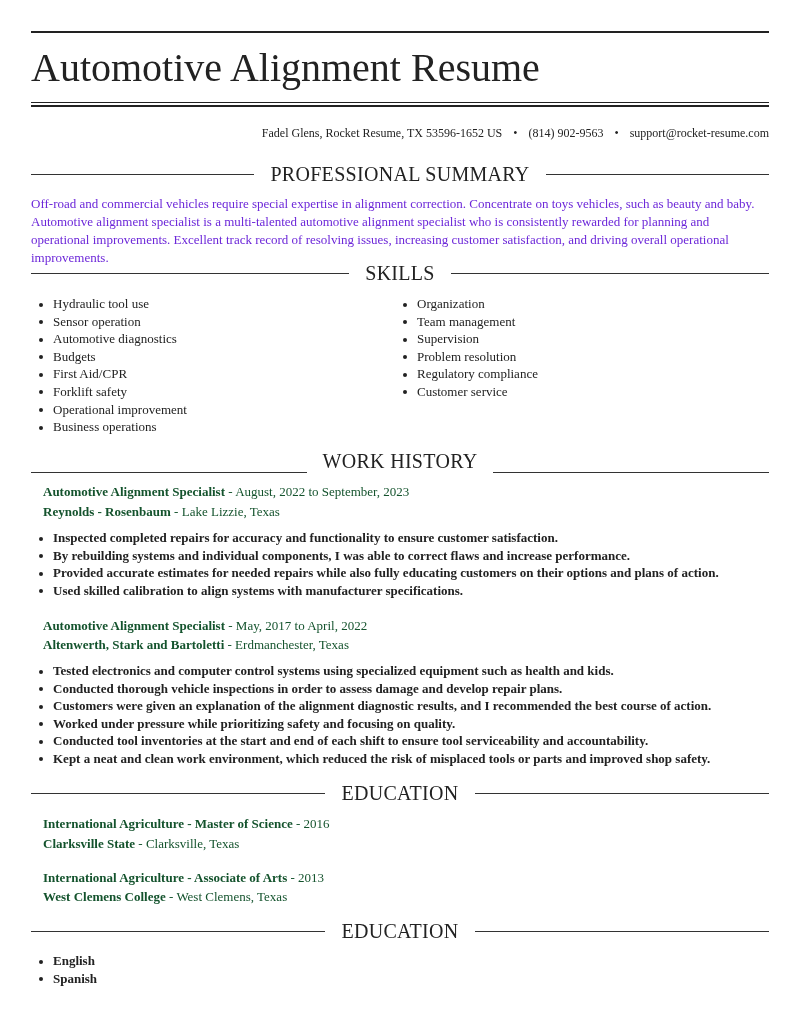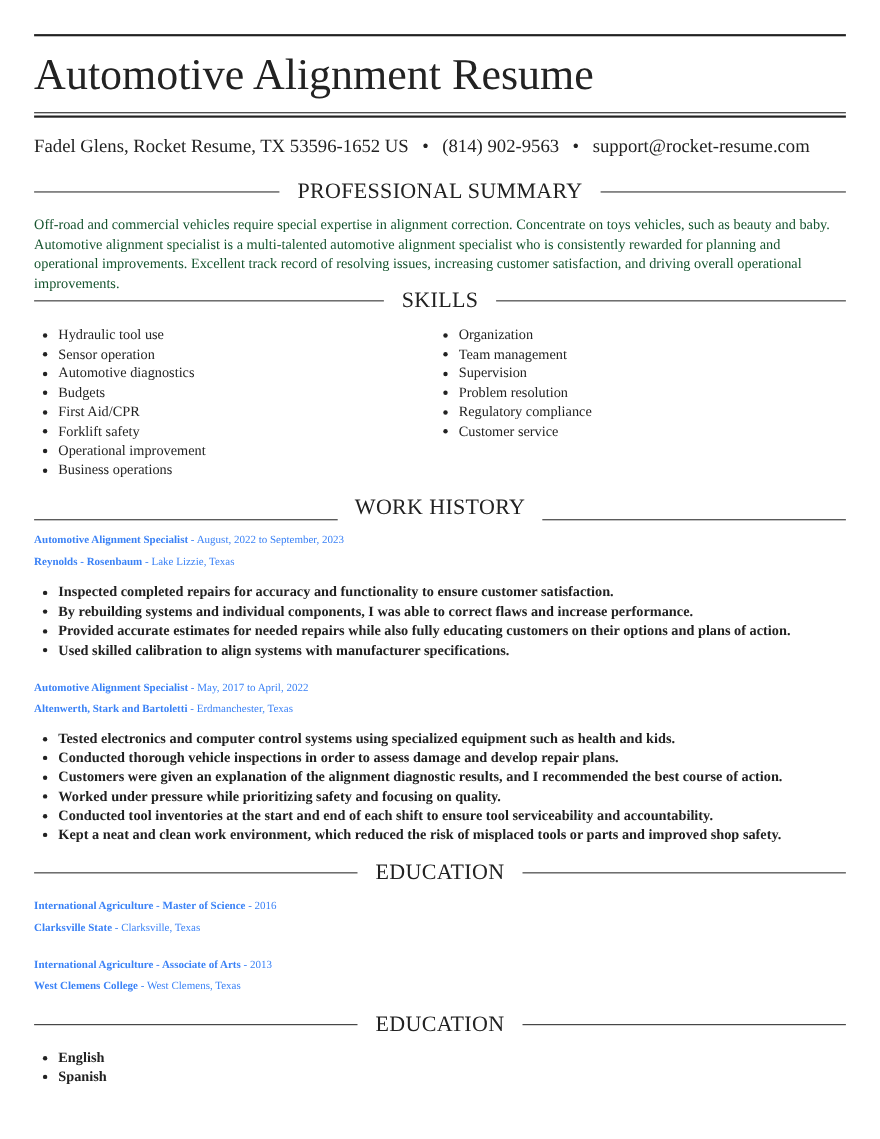--- a/index.html
+++ b/index.html
@@ -16,53 +16,53 @@
     .title {
       position: absolute; left: 0; top: 44px; width: 738px;
       font-size: 40px; line-height: 48px; color: #222;
       font-weight: normal;
     }
     .rule-double-1 { position: absolute; left: 0; top: 102px; width: 738px; height: 1px; background: #222; }
     .rule-double-2 { position: absolute; left: 0; top: 105px; width: 738px; height: 2px; background: #222; }
 
     .contact {
       position: absolute; left: 0; top: 124px; width: 738px;
-      text-align: left; font-size: 17px; line-height: 18px; color: #222;
+      text-align: right; font-size: 12px; line-height: 18px; color: #222;
     }
     .contact .sep { margin: 0 8px; }
 
     .section-head {
       position: absolute; left: 0; width: 738px; height: 24px;
       display: flex; align-items: center;
     }
     .section-head .line { flex: 1; height: 1px; background: #333; }
     .section-head .label {
       font-size: 20px; letter-spacing: 0.3px; padding: 0 16px; color: #222;
       white-space: nowrap;
     }
 
     .summary {
       position: absolute; left: 0; top: 195px; width: 738px;
-      font-size: 13px; line-height: 18px; color: #14532d;
+      font-size: 13px; line-height: 18px; color: #6d28d9;
     }
 
     ul.bullets { list-style: none; }
     ul.bullets li {
       position: relative; padding-left: 22px;
       font-size: 13px; line-height: 17.6px; color: #222;
     }
     ul.bullets li::before {
       content: ""; position: absolute; left: 8px; top: 7.5px;
       width: 4px; height: 4px; border-radius: 50%; background: #222;
     }
 
     .skills-col { position: absolute; top: 295px; width: 360px; }
     .skills-col li { line-height: 17.6px; }
 
-    .job-line { position: absolute; left: 0; width: 738px; font-size: 10px; line-height: 18px; color: #3b82f6; }
+    .job-line { position: absolute; left: 12px; width: 738px; font-size: 13px; line-height: 18px; color: #14532d; }
     .job-line b { font-weight: bold; }
 
     .job-bullets { position: absolute; left: 0; width: 738px; }
     .job-bullets li { line-height: 17.8px; font-weight: bold; }
   </style>
 </head>
 <body>
 
 <div class="page">
 

